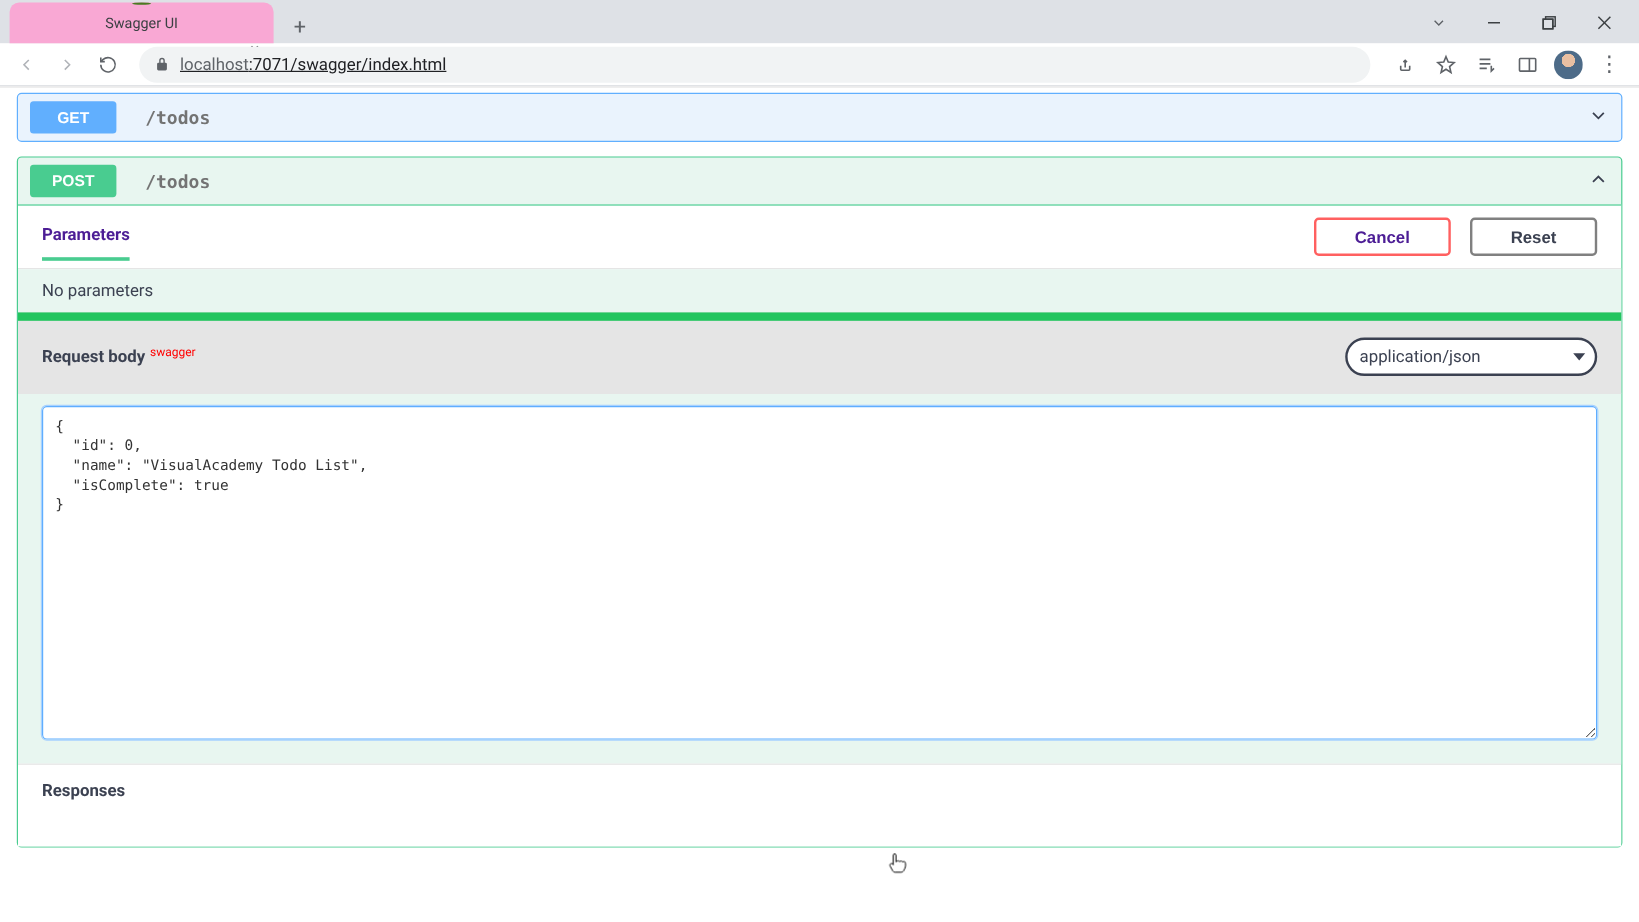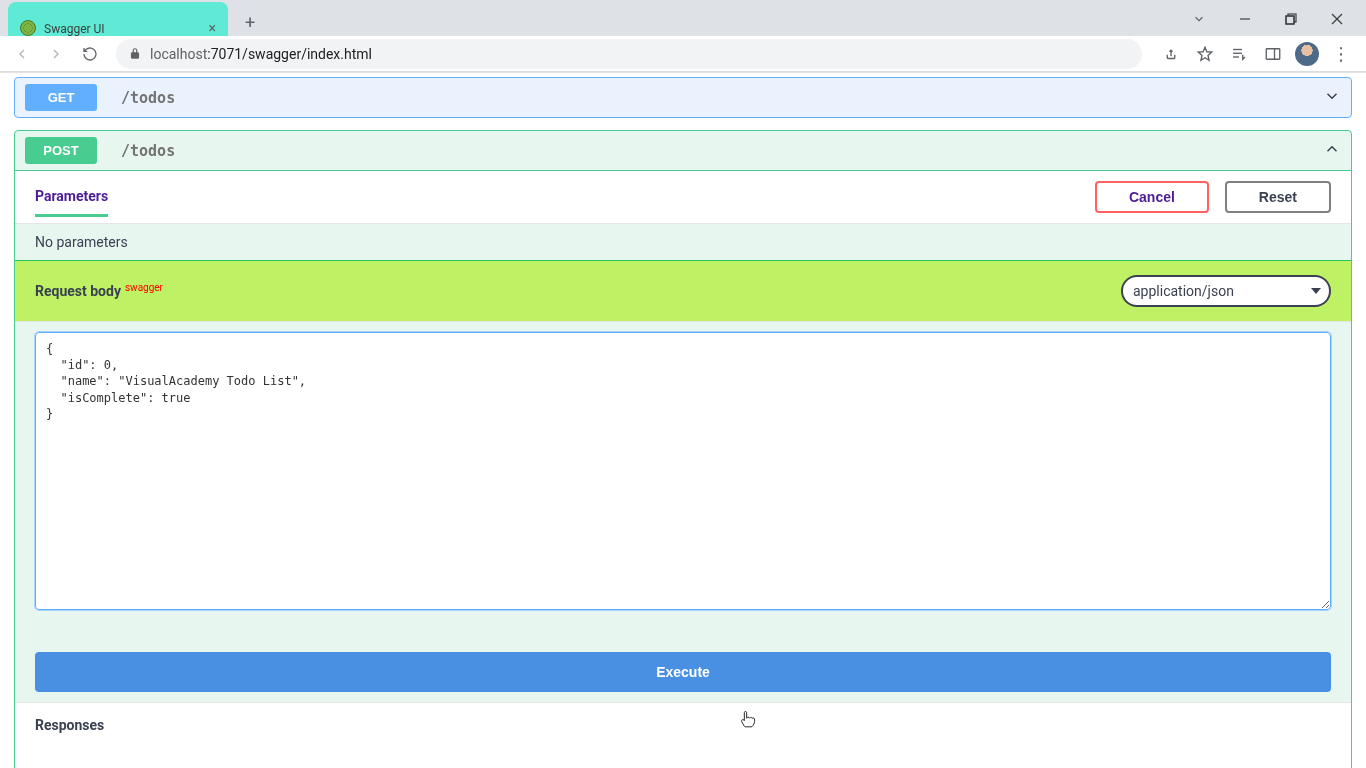--- a/index.html
+++ b/index.html
@@ -7,23 +7,23 @@
     font-family: -apple-system, BlinkMacSystemFont, "Segoe UI", Roboto, sans-serif;
     background: #fff;
     overflow: hidden;
     width: 1366px;
     height: 768px;
   }
   
   .browser-chrome { background: #dee1e6; }
   .tab-strip { display: flex; align-items: flex-end; height: 36px; padding-left: 8px; }
   .tab {
-    display: flex; align-items: flex-end; gap: 8px;
-    background: #5eead4; height: 34px; padding: 0 12px;
-    border-radius: 8px 8px 0 0; min-width: 220px; font-size: 12px; color: #3c4043;
+    display: flex; align-items: center; gap: 8px;
+    background: #f9a8d4; height: 34px; padding: 0 12px;
+    border-radius: 8px 8px 0 0; min-width: 220px; font-size: 12px; color: #3c4043; flex-direction: column;
   }
   .tab .favicon {
     width: 16px; height: 16px; border-radius: 50%;
     background: radial-gradient(circle at center, #7cb342 40%, #558b2f 44%, #7cb342 48%);
     border: 1px solid #4b7a22;
   }
   .tab .close { margin-left: auto; font-size: 14px; color: #5f6368; cursor: pointer; }
   .new-tab { width: 28px; height: 28px; display:flex; align-items:center; justify-content:center;
              color:#5f6368; font-size:18px; margin-left:8px; cursor:pointer; }
   .window-controls { margin-left:auto; display:flex; align-items:center; gap: 0; padding-right:6px; }
@@ -34,21 +34,21 @@
 
   .toolbar { background:#fff; display:flex; align-items:center; height:36px; padding: 0 8px; gap:6px;
              border-bottom:1px solid #dadce0; }
   .nav-btn { width:28px; height:28px; display:flex; align-items:center; justify-content:center;
              color:#5f6368; border-radius:50%; cursor:pointer; }
   .nav-btn.disabled { color:#b0b3b8; }
   .nav-btn svg { width:16px; height:16px; }
   .omnibox { flex:1; display:flex; align-items:center; gap:8px; background:#f1f3f4;
              border-radius:16px; height:30px; padding:0 12px; margin:0 6px; }
   .lock-icon { width:14px; height:14px; color:#5f6368; }
-  .omnibox .url { font-size:14px; color:#202124; }
+  .omnibox .url { font-size:14px; color:#202124;text-decoration:underline; }
   .omnibox .url .host-dim { color:#5f6368; }
   .right-icons { display:flex; align-items:center; gap:0; }
   .ri-btn { width:34px; height:30px; display:flex; align-items:center; justify-content:center;
             color:#5f6368; cursor:pointer; }
   .avatar { width:24px; height:24px; border-radius:50%; background:
             radial-gradient(circle at 50% 35%, #e8bfa2 28%, transparent 29%),
             linear-gradient(#4d6b88,#4d6b88);
   }
   .kebab { font-size:18px; color:#5f6368; letter-spacing:0; line-height:0; }
 
@@ -259,39 +259,36 @@
         <div class="opblock-body">
           <div class="section-header">
             <span class="tab-label">Parameters</span>
             <div class="btn-group">
               <button class="btn-outline cancel">Cancel</button>
               <button class="btn-outline">Reset</button>
             </div>
           </div>
           <div class="no-params">No parameters</div>
 
-          <div class="req-header" style="background:#bef264; border-top:1px solid #22c55e; border-bottom:1px solid #e5e5e5;">
+          <div class="req-header" style="background:#e5e5e5; border-top:7px solid #22c55e; border-bottom:1px solid #e5e5e5;">
             <span class="req-title">Request body</span>
             <span class="req-required">swagger</span>
             <div class="content-type-wrap" style="margin-left:auto;">
               <div class="content-type-select">application/json</div>
             </div>
           </div>
 
           <div class="body-editor-wrap">
             <textarea class="body-editor" spellcheck="false" style="">{
   "id": 0,
   "name": "VisualAcademy Todo List",
   "isComplete": true
 }</textarea>
           </div>
 
-          <div class="execute-wrap">
-            <button class="btn-execute">Execute</button>
-          </div>
 
           <div class="responses-sep"></div>
           <div class="responses-head">Responses</div>
           <div style="height:30px;"></div>
         </div>
       </div>
 
     </div>
   </div>
 

